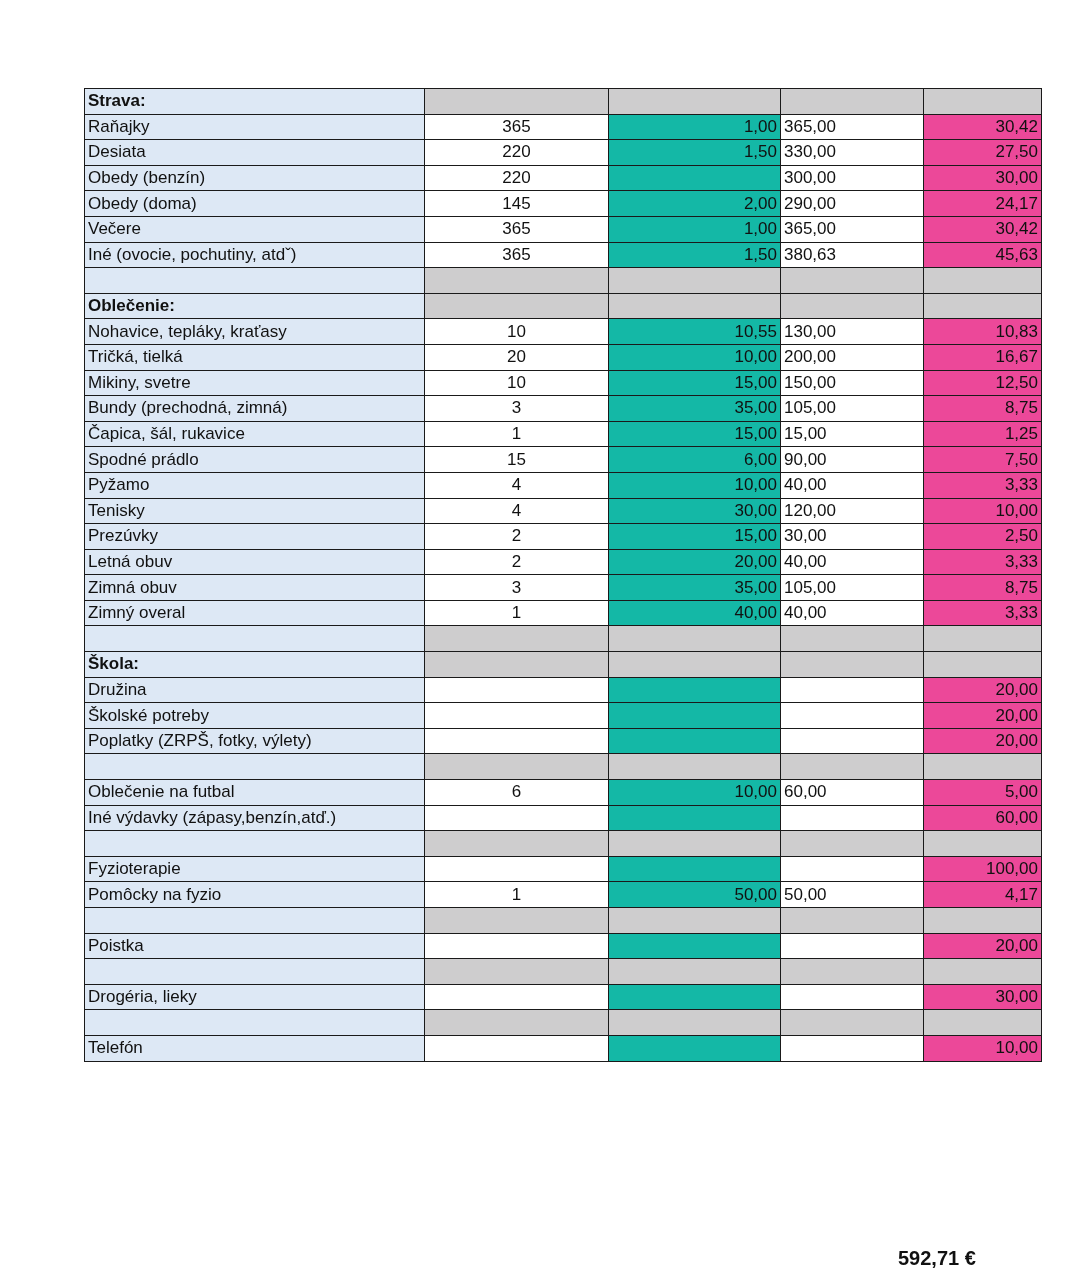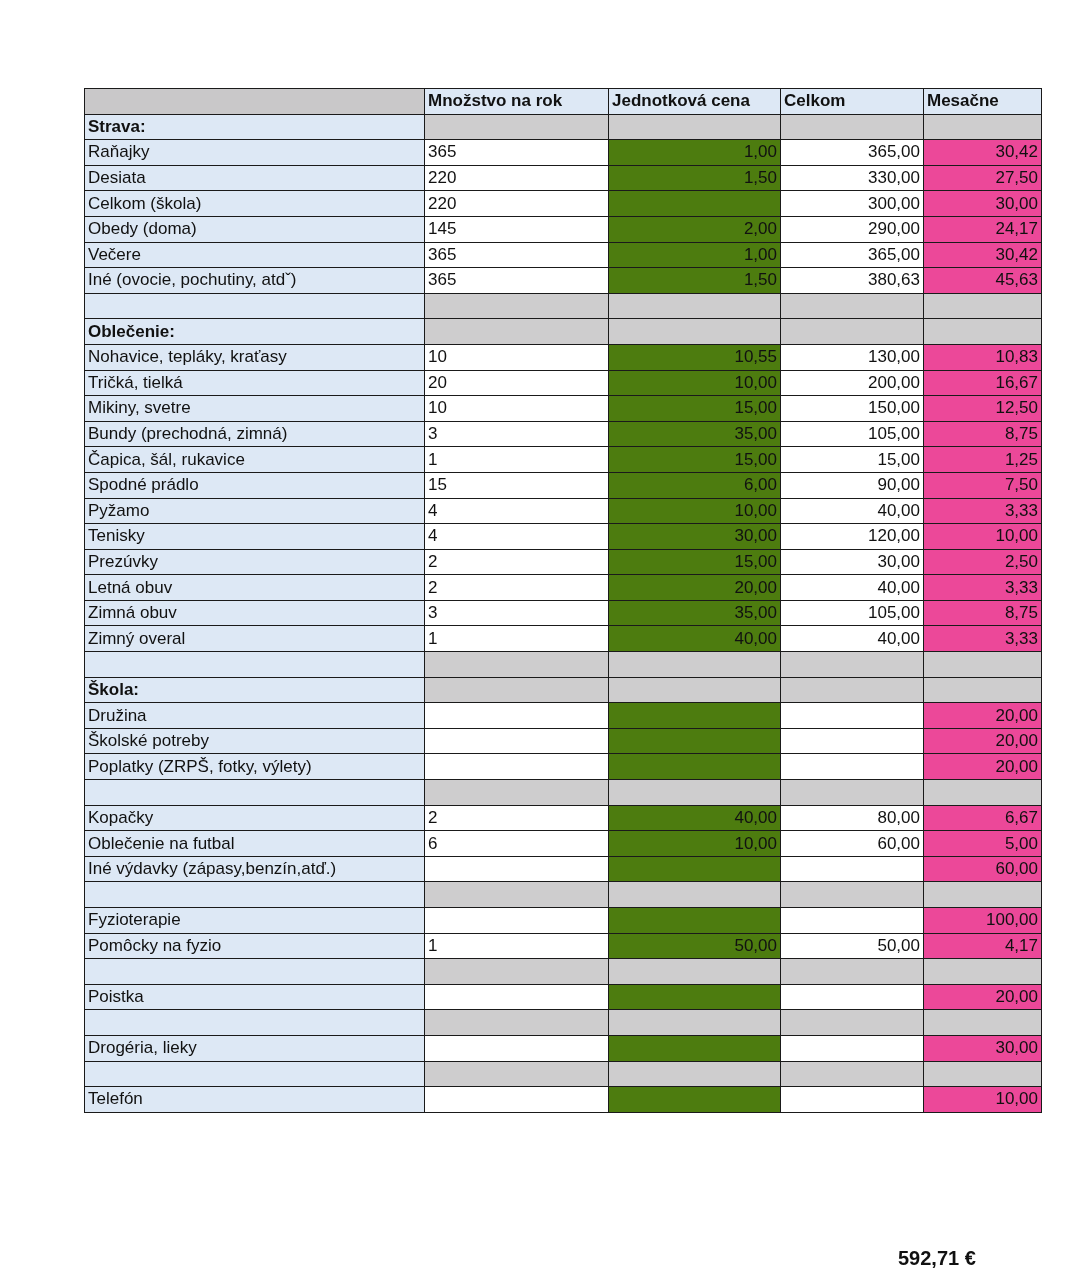--- a/index.html
+++ b/index.html
@@ -1,42 +1,35 @@
 <!DOCTYPE html>
 <html><head>
 <meta charset="utf-8">
 <style>
   html, body { margin: 0; padding: 0; background: #ffffff; }
   body { width: 1068px; height: 1286px; position: relative; font-family: "Liberation Sans", "DejaVu Sans", sans-serif; color: #111; }
   .sheet { position: absolute; left: 84px; top: 88px; border-collapse: collapse; table-layout: fixed; }
   .sheet td { border: 1.5px solid #1a1a1a; height: 25.6px; padding: 0 3px; font-size: 17px; line-height: 24px; white-space: nowrap; overflow: hidden; box-sizing: border-box; }
   .c1 { width: 340px; background: #dde8f5; text-align: left; }
-  .c2 { width: 184px; background: #ffffff; }
-  .c3 { width: 172px; text-align: right; background: #4d7c0f; }
-  .c4 { width: 143px; text-align: right; background: #ffffff; }
+  .c2 { width: 184px; text-align: center; background: #ffffff; }
+  .c3 { width: 172px; text-align: right; background: #14b8a6; }
+  .c4 { width: 143px; background: #ffffff; }
   .c5 { width: 118px; text-align: right; background: #ec4899; }
   tr.hdr td { font-weight: bold; text-align: left; background: #dde8f5; }
   tr.hdr td.c1 { background: #c9c8c9; }
   tr.section td.c1 { font-weight: bold; }
   tr.section td.c2, tr.section td.c3, tr.section td.c4, tr.section td.c5,
   tr.spacer td.c2, tr.spacer td.c3, tr.spacer td.c4, tr.spacer td.c5 { background: #cecdce; }
   .total { position: absolute; left: 898px; top: 1216px; font-weight: bold; font-size: 20px; margin-top: 31px; }
 </style>
 </head>
 <body>
 
 <table class="sheet">
   <tbody id="tbody">
-    <tr class="hdr">
-      <td class="c1"></td>
-      <td class="c2">Množstvo na rok</td>
-      <td class="c3">Jednotková cena</td>
-      <td class="c4">Celkom</td>
-      <td class="c5">Mesačne</td>
-    </tr>
   <tr class="section">
         <td class="c1">Strava:</td>
         <td class="c2"></td>
         <td class="c3"></td>
         <td class="c4"></td>
         <td class="c5"></td>
       </tr>
       <tr class="item">
         <td class="c1">Raňajky</td>
         <td class="c2">365</td>
@@ -45,21 +38,21 @@
         <td class="c5">30,42</td>
       </tr>
       <tr class="item">
         <td class="c1">Desiata</td>
         <td class="c2">220</td>
         <td class="c3">1,50</td>
         <td class="c4">330,00</td>
         <td class="c5">27,50</td>
       </tr>
       <tr class="item">
-        <td class="c1">Celkom (škola)</td>
+        <td class="c1">Obedy (benzín)</td>
         <td class="c2">220</td>
         <td class="c3"></td>
         <td class="c4">300,00</td>
         <td class="c5">30,00</td>
       </tr>
       <tr class="item">
         <td class="c1">Obedy (doma)</td>
         <td class="c2">145</td>
         <td class="c3">2,00</td>
         <td class="c4">290,00</td>
@@ -211,27 +204,20 @@
         <td class="c3"></td>
         <td class="c4"></td>
         <td class="c5">20,00</td>
       </tr>
       <tr class="spacer">
         <td class="c1"></td>
         <td class="c2"></td>
         <td class="c3"></td>
         <td class="c4"></td>
         <td class="c5"></td>
-      </tr>
-      <tr class="item">
-        <td class="c1">Kopačky</td>
-        <td class="c2">2</td>
-        <td class="c3">40,00</td>
-        <td class="c4">80,00</td>
-        <td class="c5">6,67</td>
       </tr>
       <tr class="item">
         <td class="c1">Oblečenie na futbal</td>
         <td class="c2">6</td>
         <td class="c3">10,00</td>
         <td class="c4">60,00</td>
         <td class="c5">5,00</td>
       </tr>
       <tr class="item">
         <td class="c1">Iné výdavky (zápasy,benzín,atď.)</td>

